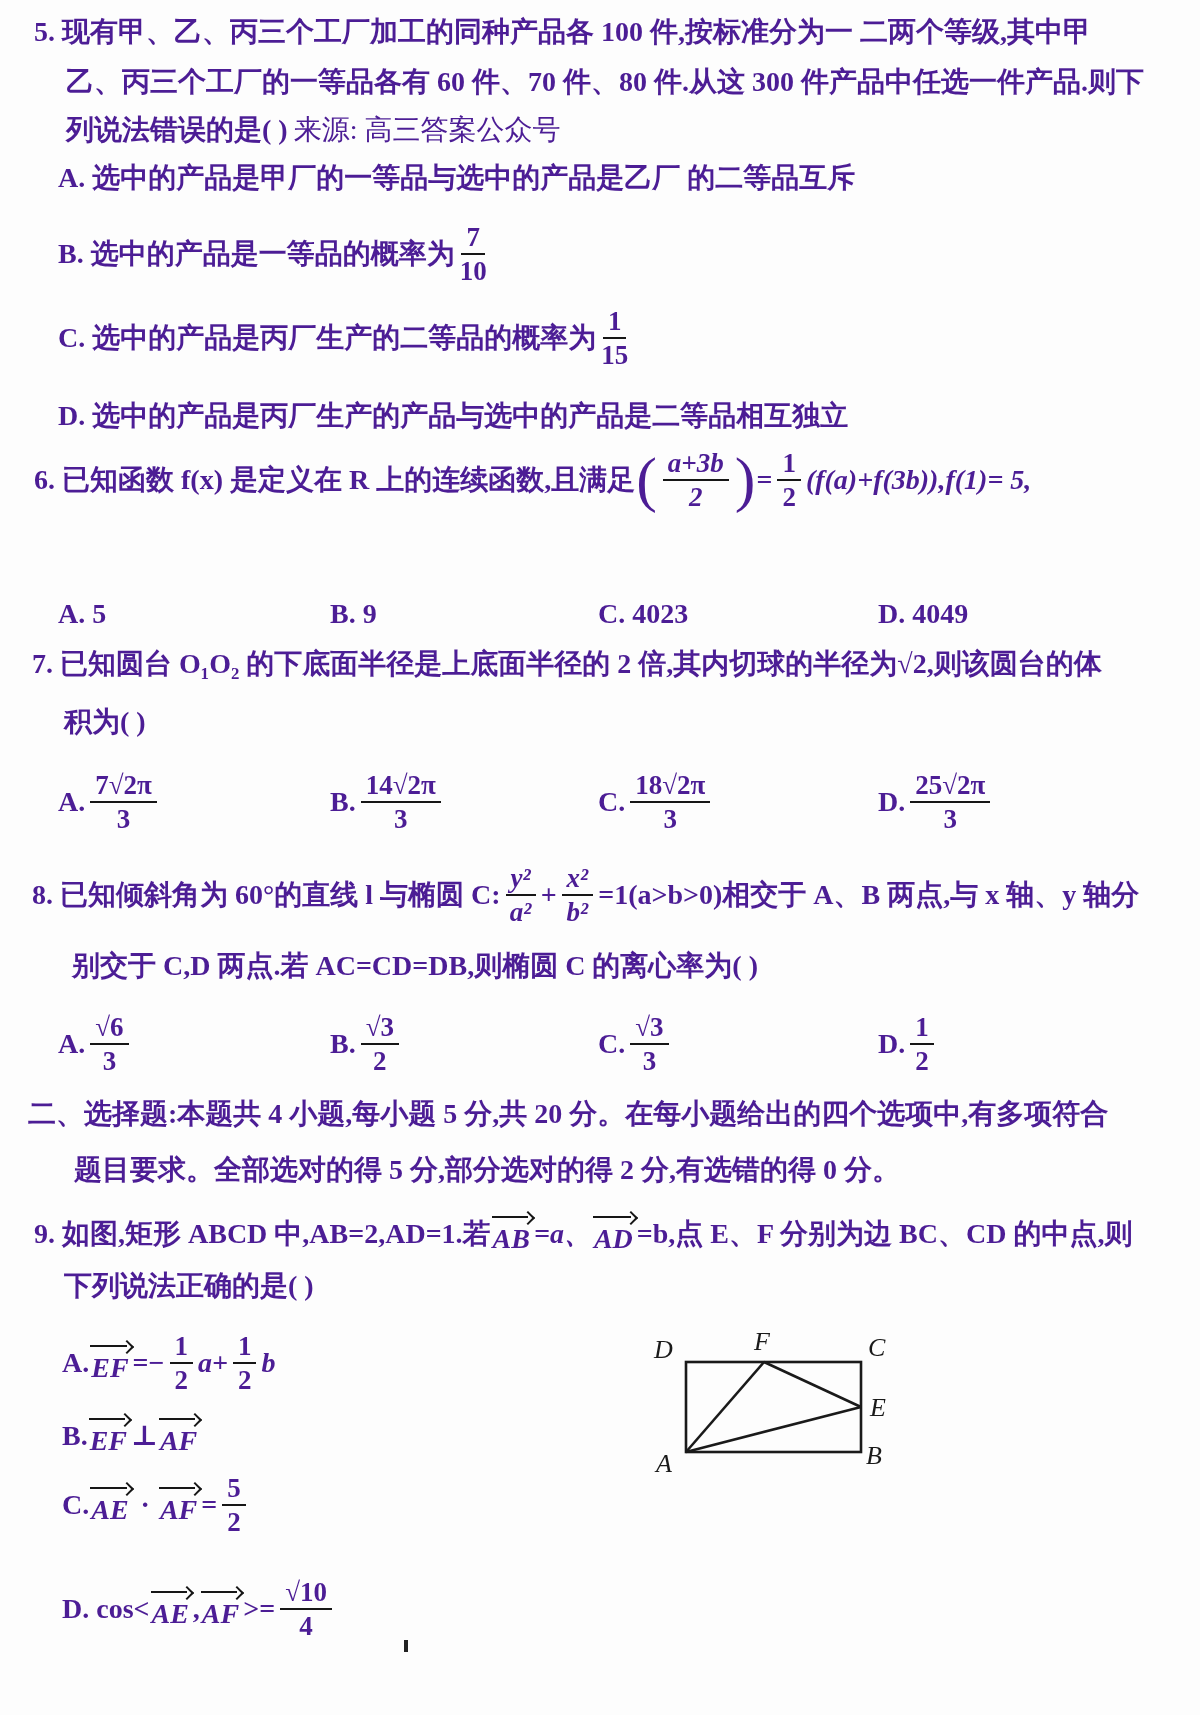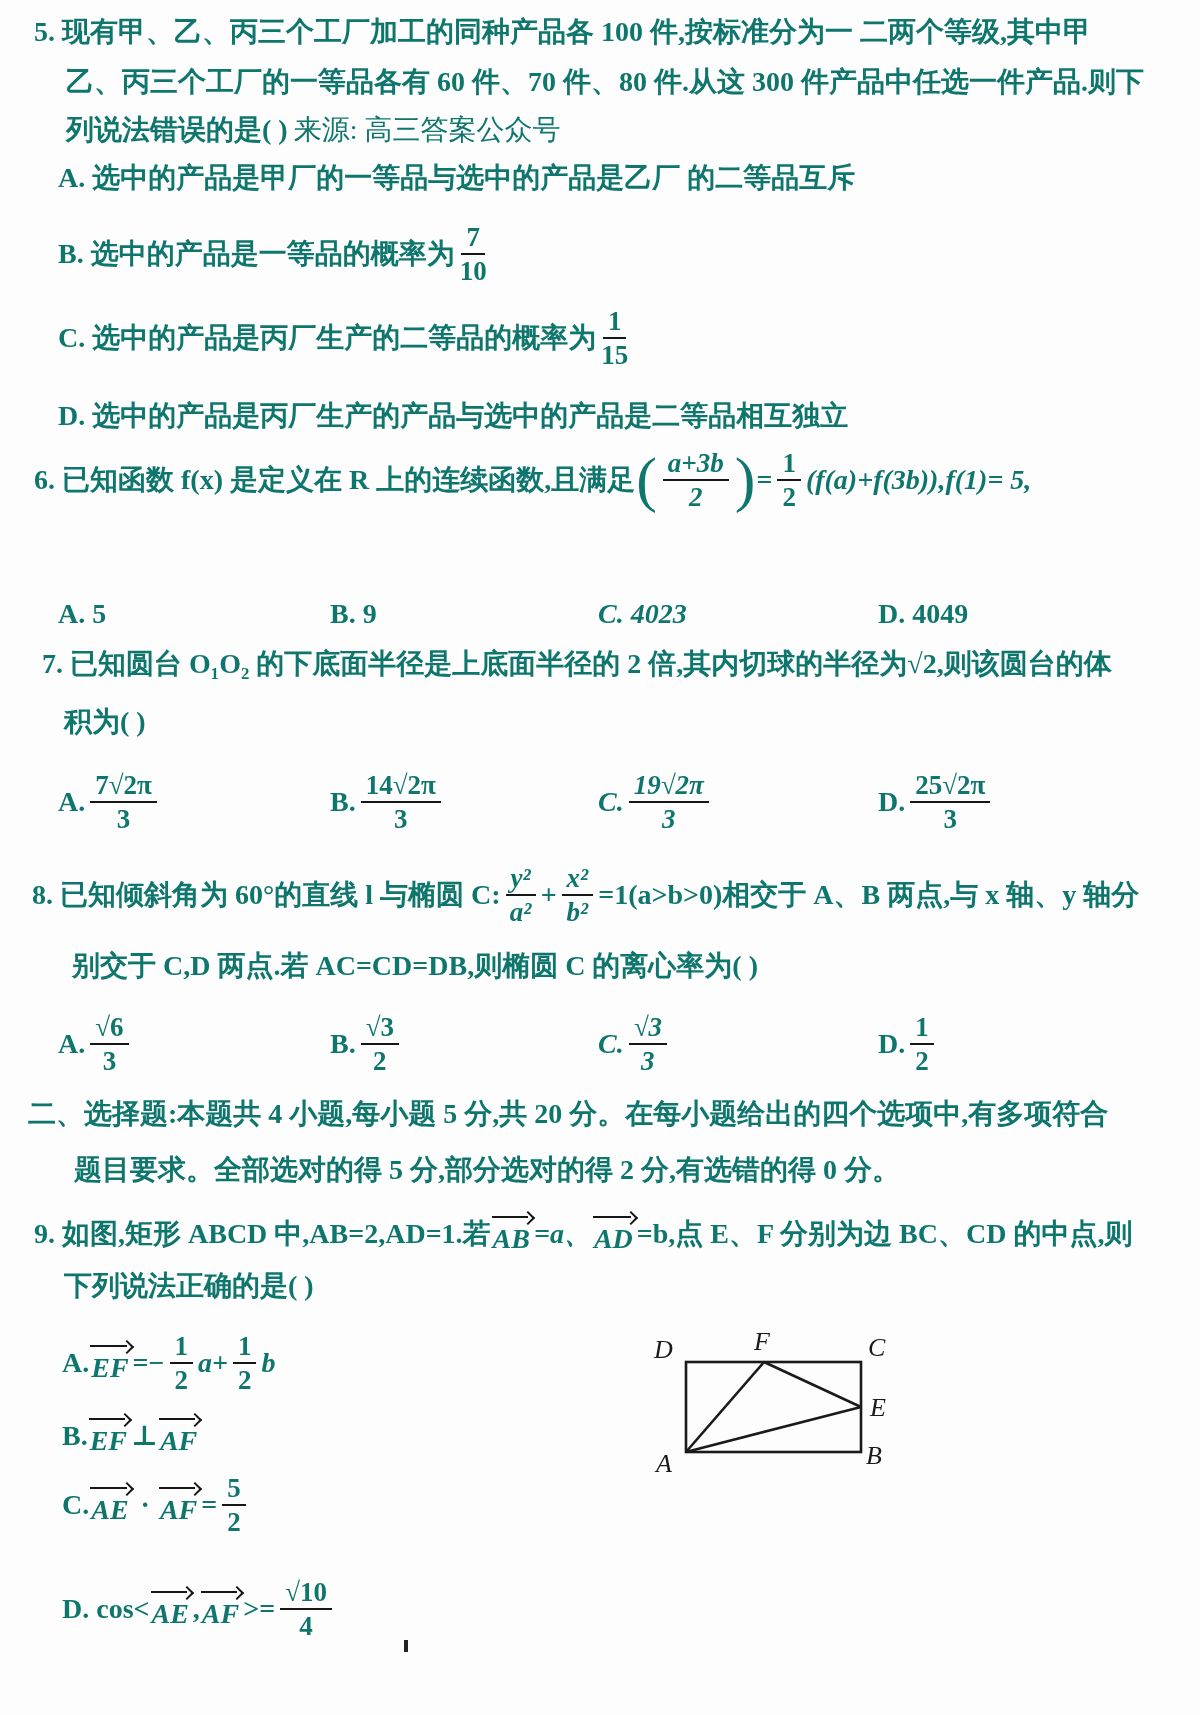--- a/index.html
+++ b/index.html
@@ -1,20 +1,20 @@
 <!DOCTYPE html>
 <html><head>
 <meta charset="utf-8">
 <style>
   html,body { margin:0; padding:0; background:#ffffff; }
   .page {
     position:relative;
     width:1200px; height:1715px;
     background:#fdfdfd;
-    color:#0f766e;
+    color:#4c1d95;
     font-family:"Liberation Serif","DejaVu Serif",serif;
     overflow:hidden;
   }
   .line {
     position:absolute;
     font-size:28px;
     line-height:36px;
     font-weight:700;
     white-space:nowrap;
   }
@@ -34,21 +34,21 @@
     border-top:2.2px solid #161616;
   }
   .vec::after {
     content:""; position:absolute; right:1px; top:1.5px;
     width:8px; height:8px;
     border-top:2.2px solid #161616; border-right:2.2px solid #161616;
     transform:rotate(45deg);
   }
   .optgrid { position:absolute; left:0; width:1200px; }
   .optcell { position:absolute; top:0; height:100%; display:flex; align-items:center; font-weight:700; white-space:nowrap; }
-  .g0 { left:58px; } .g1 { left:330px; } .g2 { left:598px;font-style:italic; } .g3 { left:878px;text-align:right; }
+  .g0 { left:58px; } .g1 { left:330px; } .g2 { left:598px; } .g3 { left:878px;text-align:right; }
   .figure { position:absolute; left:636px; top:1328px; }
   .speck { position:absolute; left:404px; top:1640px; width:4px; height:12px; background:#222; }
 </style>
 </head>
 <body>
 
 <div class="page">
 
   <div class="line" style="left:34px; top:14px;">5. 现有甲、乙、丙三个工厂加工的同种产品各 100 件,按标准分为一 二两个等级,其中甲</div>
   <div class="line" style="left:66px; top:64px;">乙、丙三个工厂的一等品各有 60 件、70 件、80 件.从这 300 件产品中任选一件产品.则下</div>
@@ -87,41 +87,41 @@
     </span>
     <span class="it">(f(a)+f(3b)),f(1)= 5,</span>
   </div>
   <div class="optgrid line" style="top:594px; height:40px;">
     <span class="optcell g0">A. 5</span>
     <span class="optcell g1">B. 9</span>
     <span class="optcell g2">C. 4023</span>
     <span class="optcell g3">D. 4049</span>
   </div>
 
-  <div class="line" style="left:32px; top:646px;margin-left:10px;">7. 已知圆台 O₁O₂ 的下底面半径是上底面半径的 2 倍,其内切球的半径为√2,则该圆台的体</div>
+  <div class="line" style="left:32px; top:646px;">7. 已知圆台 O₁O₂ 的下底面半径是上底面半径的 2 倍,其内切球的半径为√2,则该圆台的体</div>
   <div class="line" style="left:64px; top:704px;">积为(      )</div>
   <div class="optgrid line" style="top:768px; height:68px;">
     <span class="optcell g0">
       <span>A.</span>
       <span class="frac">
           <span class="num">7√2π</span>
           <span class="den">3</span>
         </span>
     </span>
     <span class="optcell g1">
       <span>B.</span>
       <span class="frac">
           <span class="num">14√2π</span>
           <span class="den">3</span>
         </span>
     </span>
     <span class="optcell g2">
       <span>C.</span>
       <span class="frac">
-          <span class="num">19√2π</span>
+          <span class="num">18√2π</span>
           <span class="den">3</span>
         </span>
     </span>
     <span class="optcell g3">
       <span>D.</span>
       <span class="frac">
           <span class="num">25√2π</span>
           <span class="den">3</span>
         </span>
     </span>

